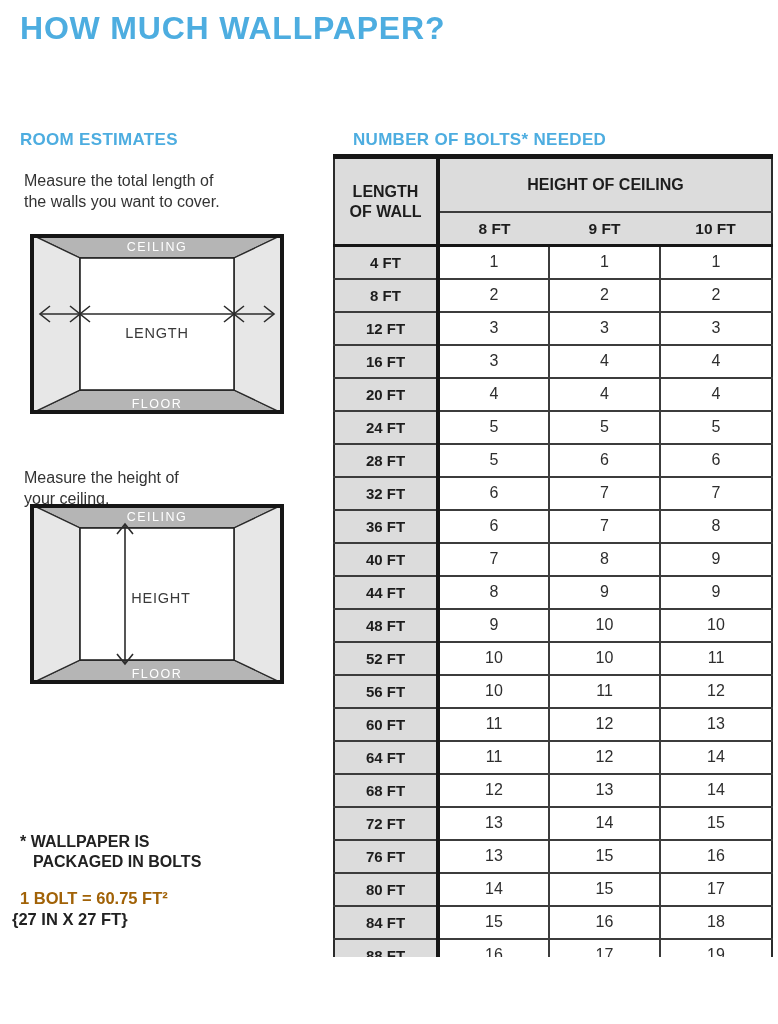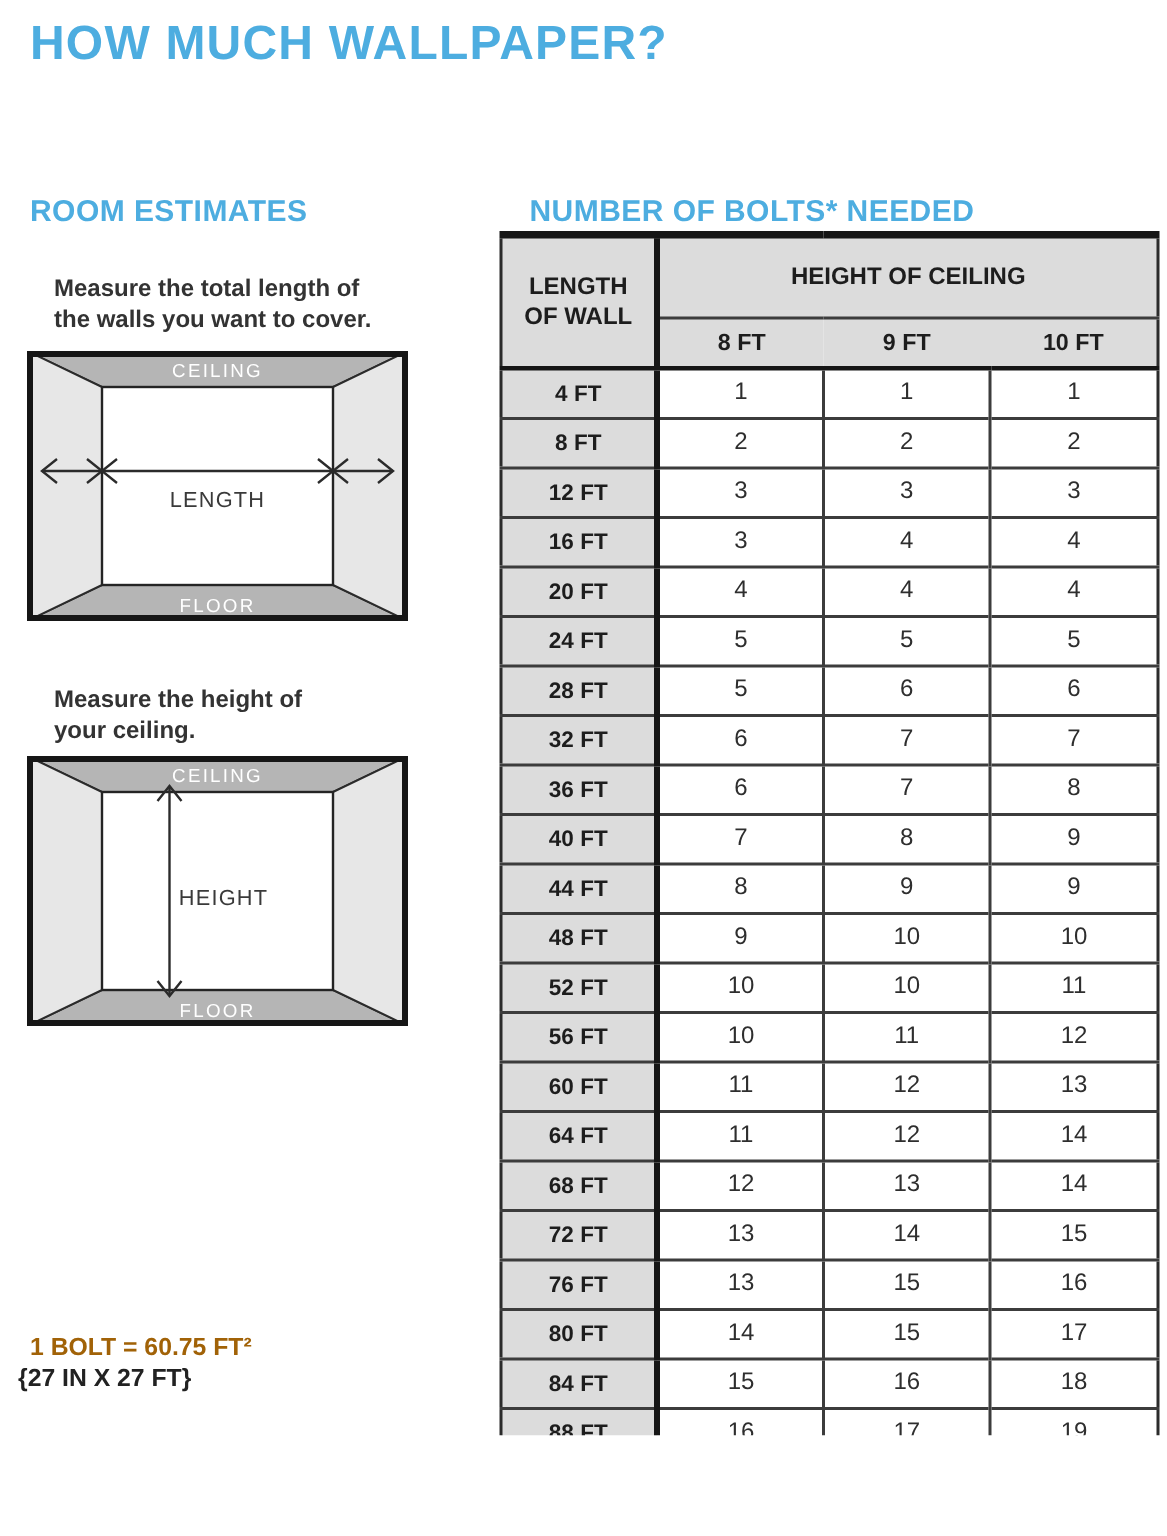--- a/index.html
+++ b/index.html
@@ -16,33 +16,33 @@
     position:relative;width:778px;height:957px;background:#fff;
     font-family:"Liberation Sans",sans-serif;color:var(--text-dark);
     overflow:hidden;
   }
   .page-title{
     position:absolute;left:20px;top:10px;margin:0;
     font-size:32px;font-weight:700;letter-spacing:.8px;
     color:var(--accent-blue);
   }
   .section-heading{
-    position:absolute;margin:0;font-size:20px;font-weight:700;
+    position:absolute;margin:0;font-size:17px;font-weight:700;
     letter-spacing:.3px;color:var(--accent-blue);
   }
   #room-heading{left:20px;top:130px;}
   #table-title{left:353px;top:130px;width:438px;text-align:left;}
   .step{
-    position:absolute;margin:16px;left:20px;width:280px;
-    font-size:16px;line-height:20.5px;color:#333;white-space:pre-line;font-weight:bold;
+    position:absolute;margin:4px;left:20px;width:280px;
+    font-size:16px;line-height:20.5px;color:#333;white-space:pre-line;
   }
   #step1{top:167px;}
-  #step2{top:441px;}
+  #step2{top:464px;}
   #step3{top:711px;}
-  .diagram{position:absolute;left:18px;width:254px;height:180px;}
+  .diagram{position:absolute;left:30px;width:254px;height:180px;}
   #diagram-length{top:234px;}
   #diagram-height{top:504px;}
   .diagram svg{display:block;}
   .band{fill:var(--band-gray);stroke:#2b2b2b;stroke-width:1.3;}
   .wall{fill:var(--wall-gray);stroke:#2b2b2b;stroke-width:1.3;}
   .backwall{fill:#ffffff;stroke:#242424;stroke-width:1.6;}
   .outer-frame{fill:none;stroke:var(--line-dark);stroke-width:4;}
   .arrow{stroke:#2b2b2b;stroke-width:1.6;fill:none;}
   .band-label{
     fill:#ffffff;font-size:12.5px;letter-spacing:1.5px;text-anchor:middle;
@@ -134,20 +134,22 @@
         <polyline class="arrow" points="87,150 95,160 103,150"></polyline>
       </g>
       <text class="band-label" x="127" y="17">CEILING</text>
       <text class="band-label" x="127" y="174">FLOOR</text>
       <text class="dim-label" x="131" y="99">HEIGHT</text>
       <rect class="outer-frame" x="2" y="2" width="250" height="176"></rect>
     </svg>
   </div>
 
 
+  <p class="footnote">* WALLPAPER IS
+PACKAGED IN BOLTS</p>
 
   <div class="bolt-def">1 BOLT = 60.75 FT²</div>
   <div class="bolt-dim">{27 IN X 27 FT}</div>
 
   <h2 class="section-heading" id="table-title">NUMBER OF BOLTS* NEEDED</h2>
 
   <div class="table-wrap">
     <table class="bolts">
       <colgroup>
         <col style="width:104px">

